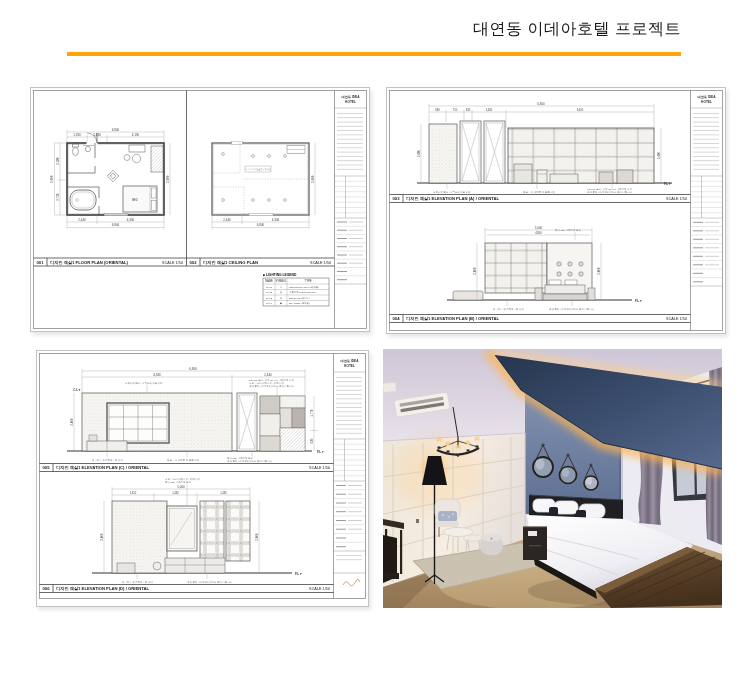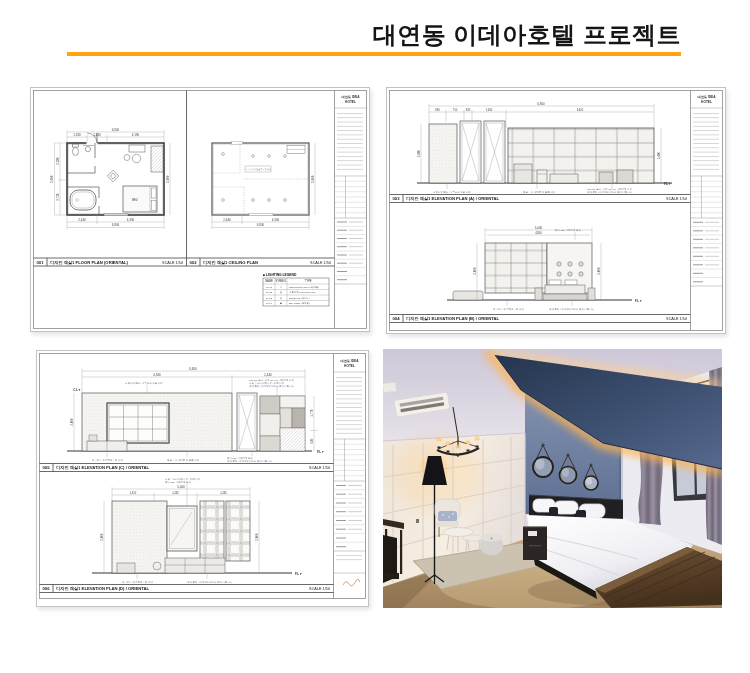--- a/index.html
+++ b/index.html
@@ -1,19 +1,19 @@
 <!DOCTYPE html>
 <html><head>
 <meta charset="utf-8">
 <style>
   html,body{margin:0;padding:0;}
   body{width:750px;height:673px;background:#ffffff;position:relative;
        font-family:"Liberation Sans",sans-serif;overflow:hidden;}
   .page-title{position:absolute;top:19px;left:0;width:681px;text-align:right;
-      font-size:24px;font-weight:bold;color:#151515;letter-spacing:0.5px;}
+      font-size:16px;font-weight:normal;color:#151515;letter-spacing:0.5px;}
   .title-rule{position:absolute;top:52px;left:67px;width:614px;height:4px;background:#FFA30F;}
   .sheet{position:absolute;background:#fff;border:1px solid #c3c3c3;
       box-shadow:2px 3px 4px rgba(0,0,0,0.10);}
   #sheet1{left:30px;top:87px;width:338px;height:243px;}
   #sheet2{left:386px;top:87px;width:338px;height:245px;}
   #sheet3{left:36px;top:350px;width:331px;height:255px;}
   #photo{position:absolute;left:383px;top:349px;width:339px;height:259px;overflow:hidden;}
   svg{display:block;}
   svg text{font-family:"Liberation Sans",sans-serif;fill:#333;}
   .barno{font-size:4.2px;font-weight:bold;fill:#222;}

